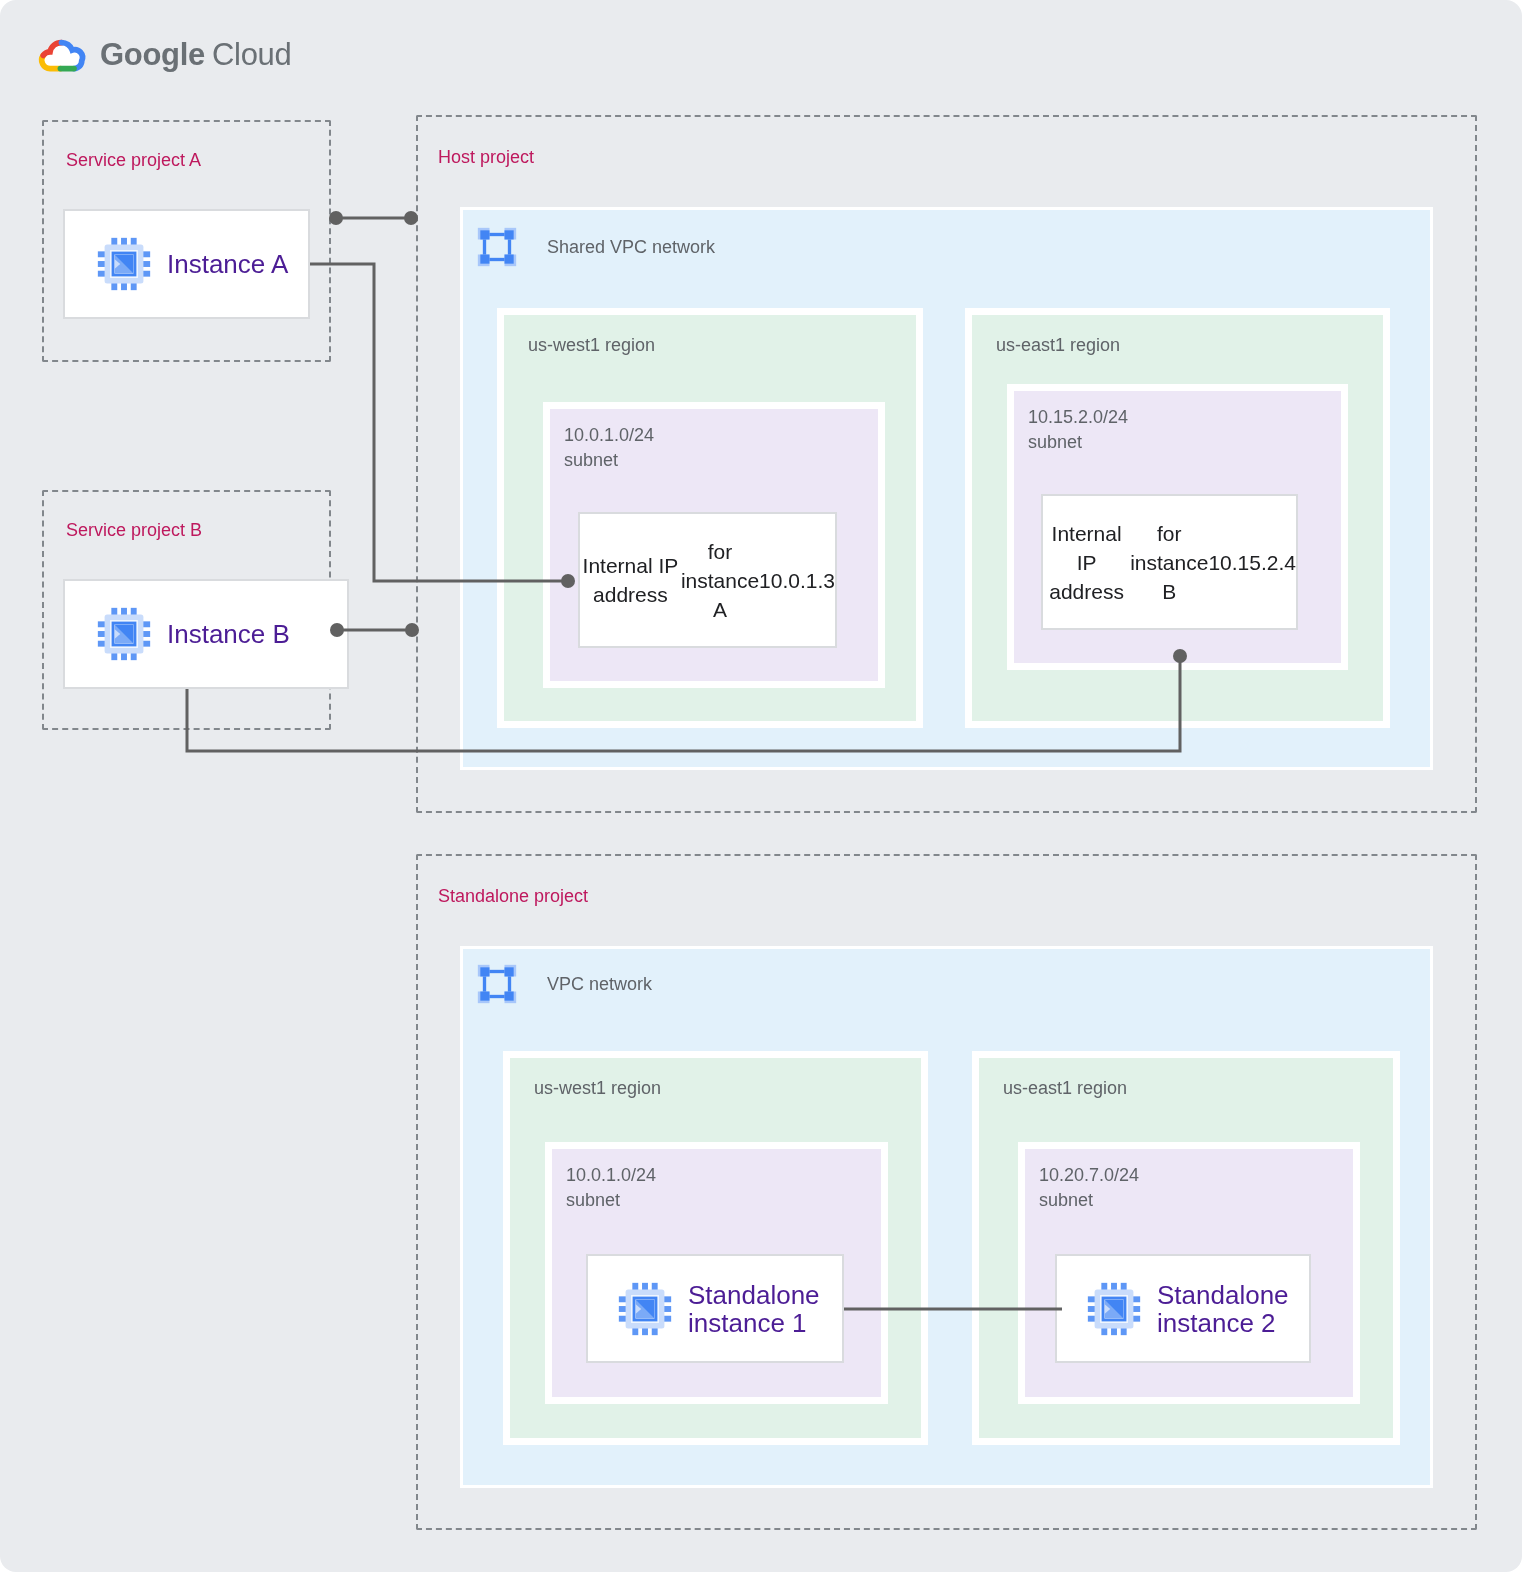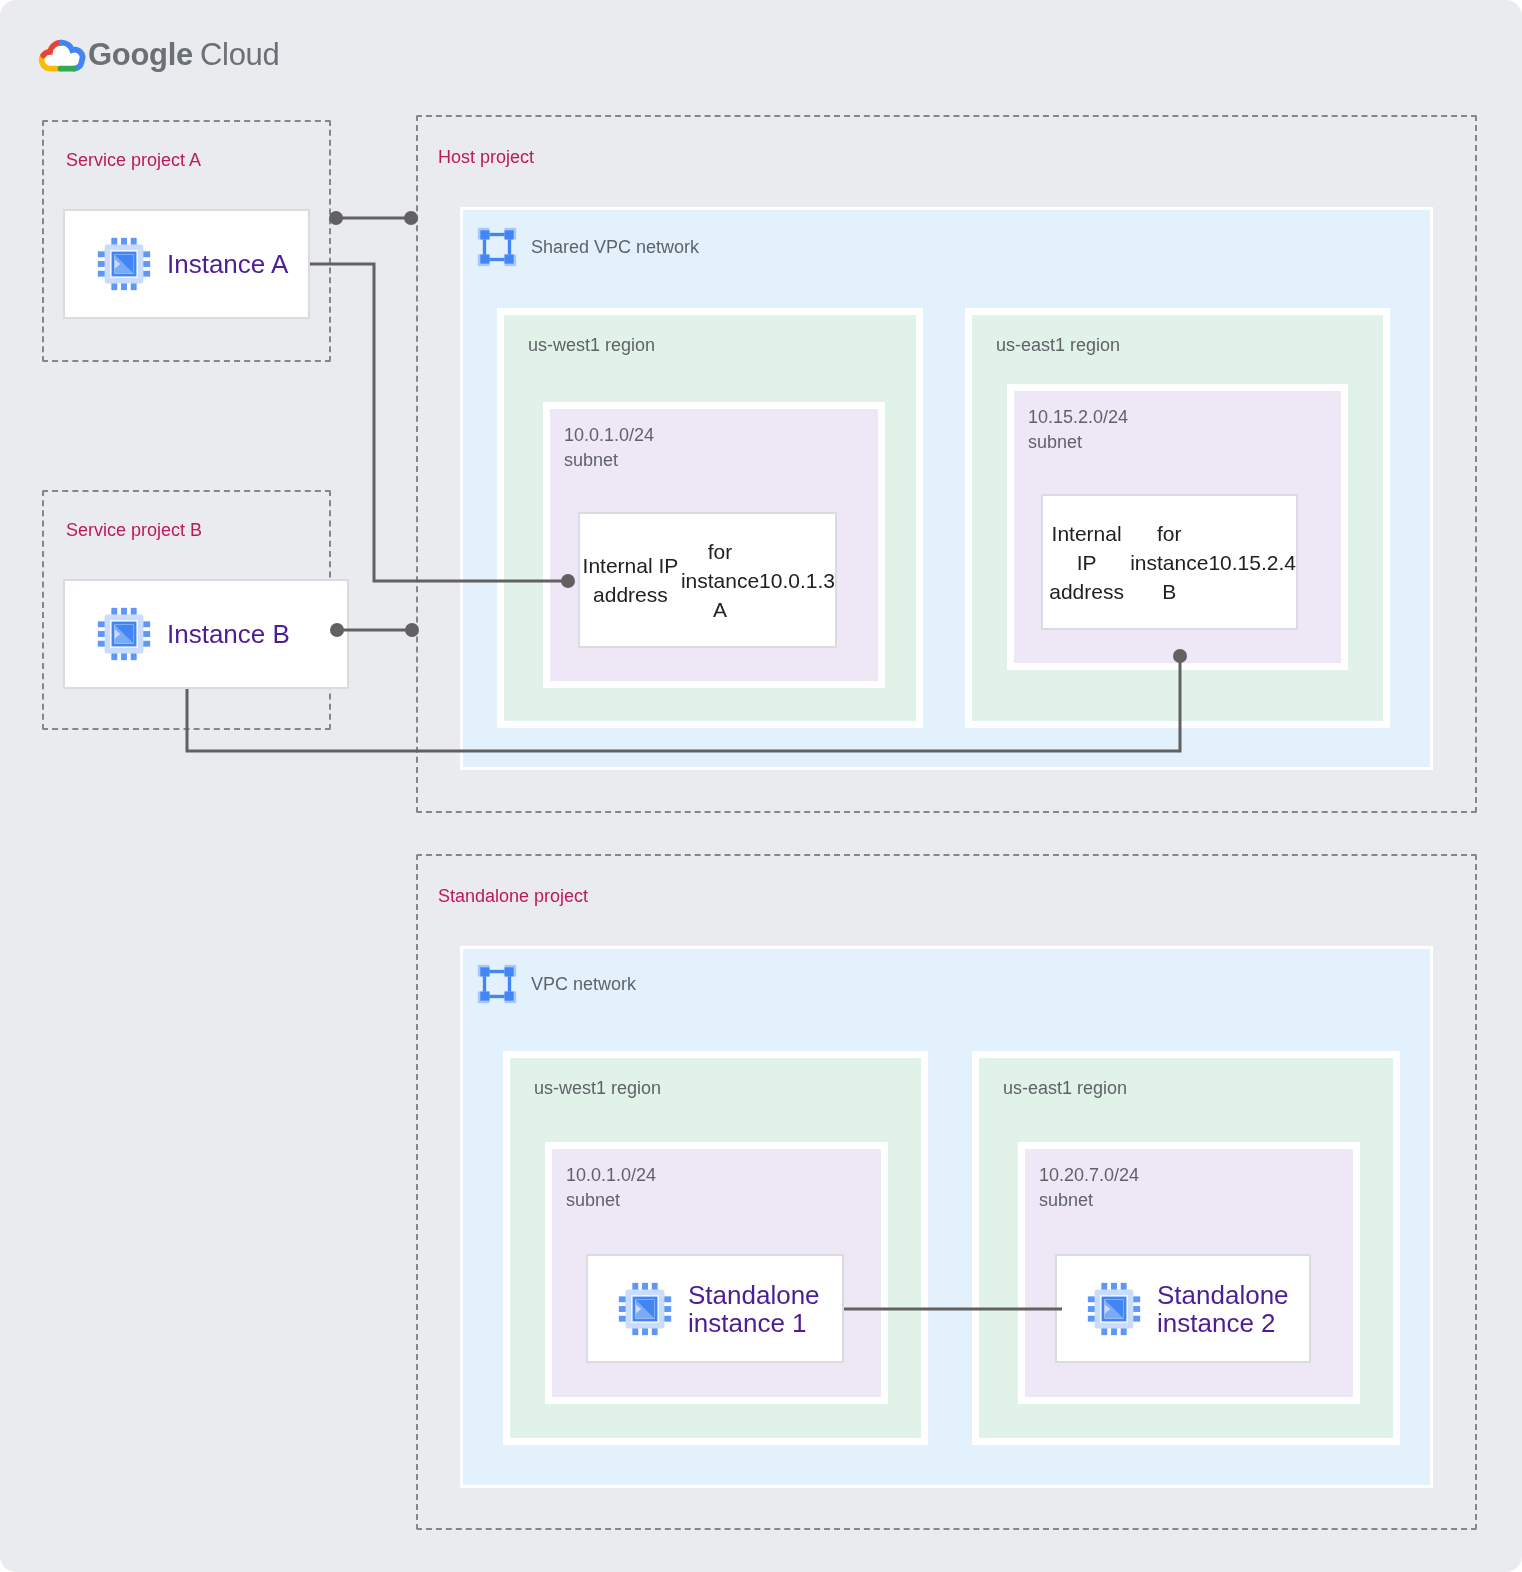--- a/index.html
+++ b/index.html
@@ -13,24 +13,24 @@
   .blue-box{position:absolute;background:#E2F1FB;border:3px solid #FFFFFF;box-sizing:border-box;}
   .green-box{position:absolute;background:#E1F2E8;border:7px solid #FFFFFF;box-sizing:border-box;}
   .purple-box{position:absolute;background:#EDE7F6;border:7px solid #FFFFFF;box-sizing:border-box;}
   .box-label{position:absolute;left:24px;top:20px;font-size:18px;color:#5F6368;}
   .subnet-label{position:absolute;left:14px;top:14px;font-size:18px;color:#5F6368;line-height:25px;}
   .card{position:absolute;background:#FFFFFF;border:2px solid #D9DBDE;box-sizing:border-box;}
   .inst-card{display:flex;align-items:center;padding-left:32px;gap:16px;}
   .inst-card .inst-text{font-size:26px;color:#4c1d95;line-height:28px;}
   .ip-card{display:flex;flex-direction:row;align-items:center;justify-content:center;
            text-align:center;font-size:21px;color:#202124;line-height:29px;}
-  .net-head{position:absolute;display:flex;align-items:center;gap:14px;}
+  .net-head{position:absolute;display:flex;align-items:center;gap:30px;}
   .net-head .net-label{font-size:18px;color:#5F6368;}
   .conn{position:absolute;left:0;top:0;z-index:6;pointer-events:none;}
-  .logo{position:absolute;left:36px;top:34px;display:flex;align-items:center;text-align:right;}
+  .logo{position:absolute;left:36px;top:34px;display:flex;align-items:center;gap:12px;text-align:right;}
   .logo-text{font-size:31px;color:#697076;letter-spacing:-0.3px;}
   .logo-text .g{font-weight:700;color:#6a7075;}
   .logo-text .c{font-weight:400;color:#6a7075;margin-left:7px;}
   svg{display:block;}
 </style>
 </head>
 <body>
 
 <div class="canvas">
 

